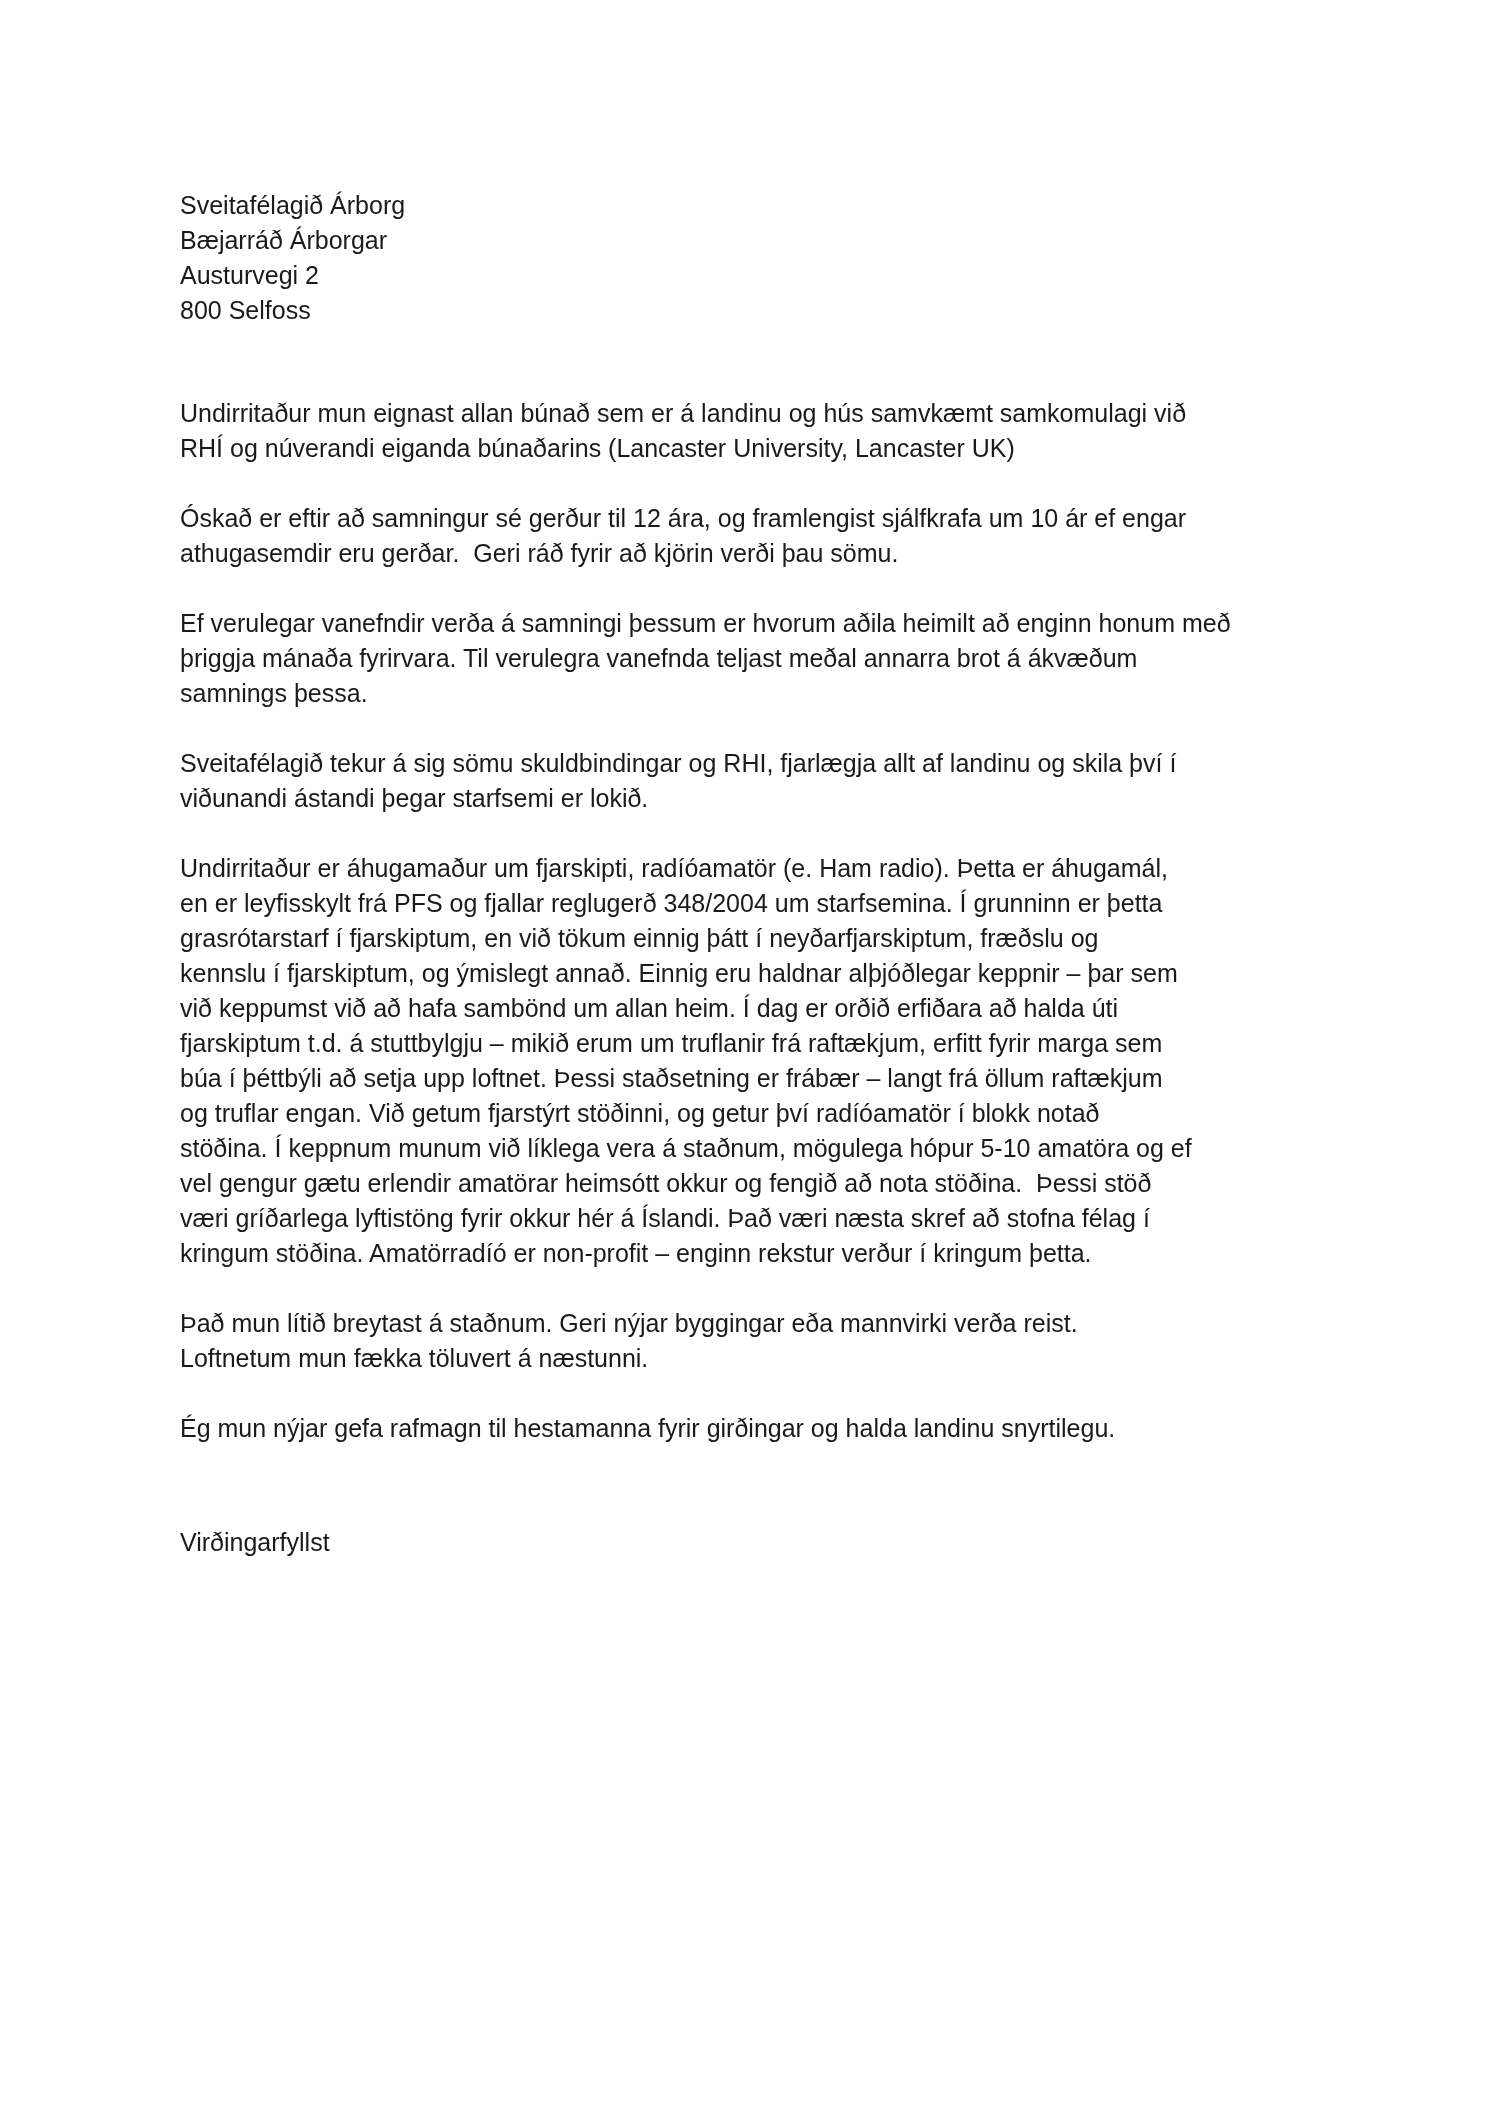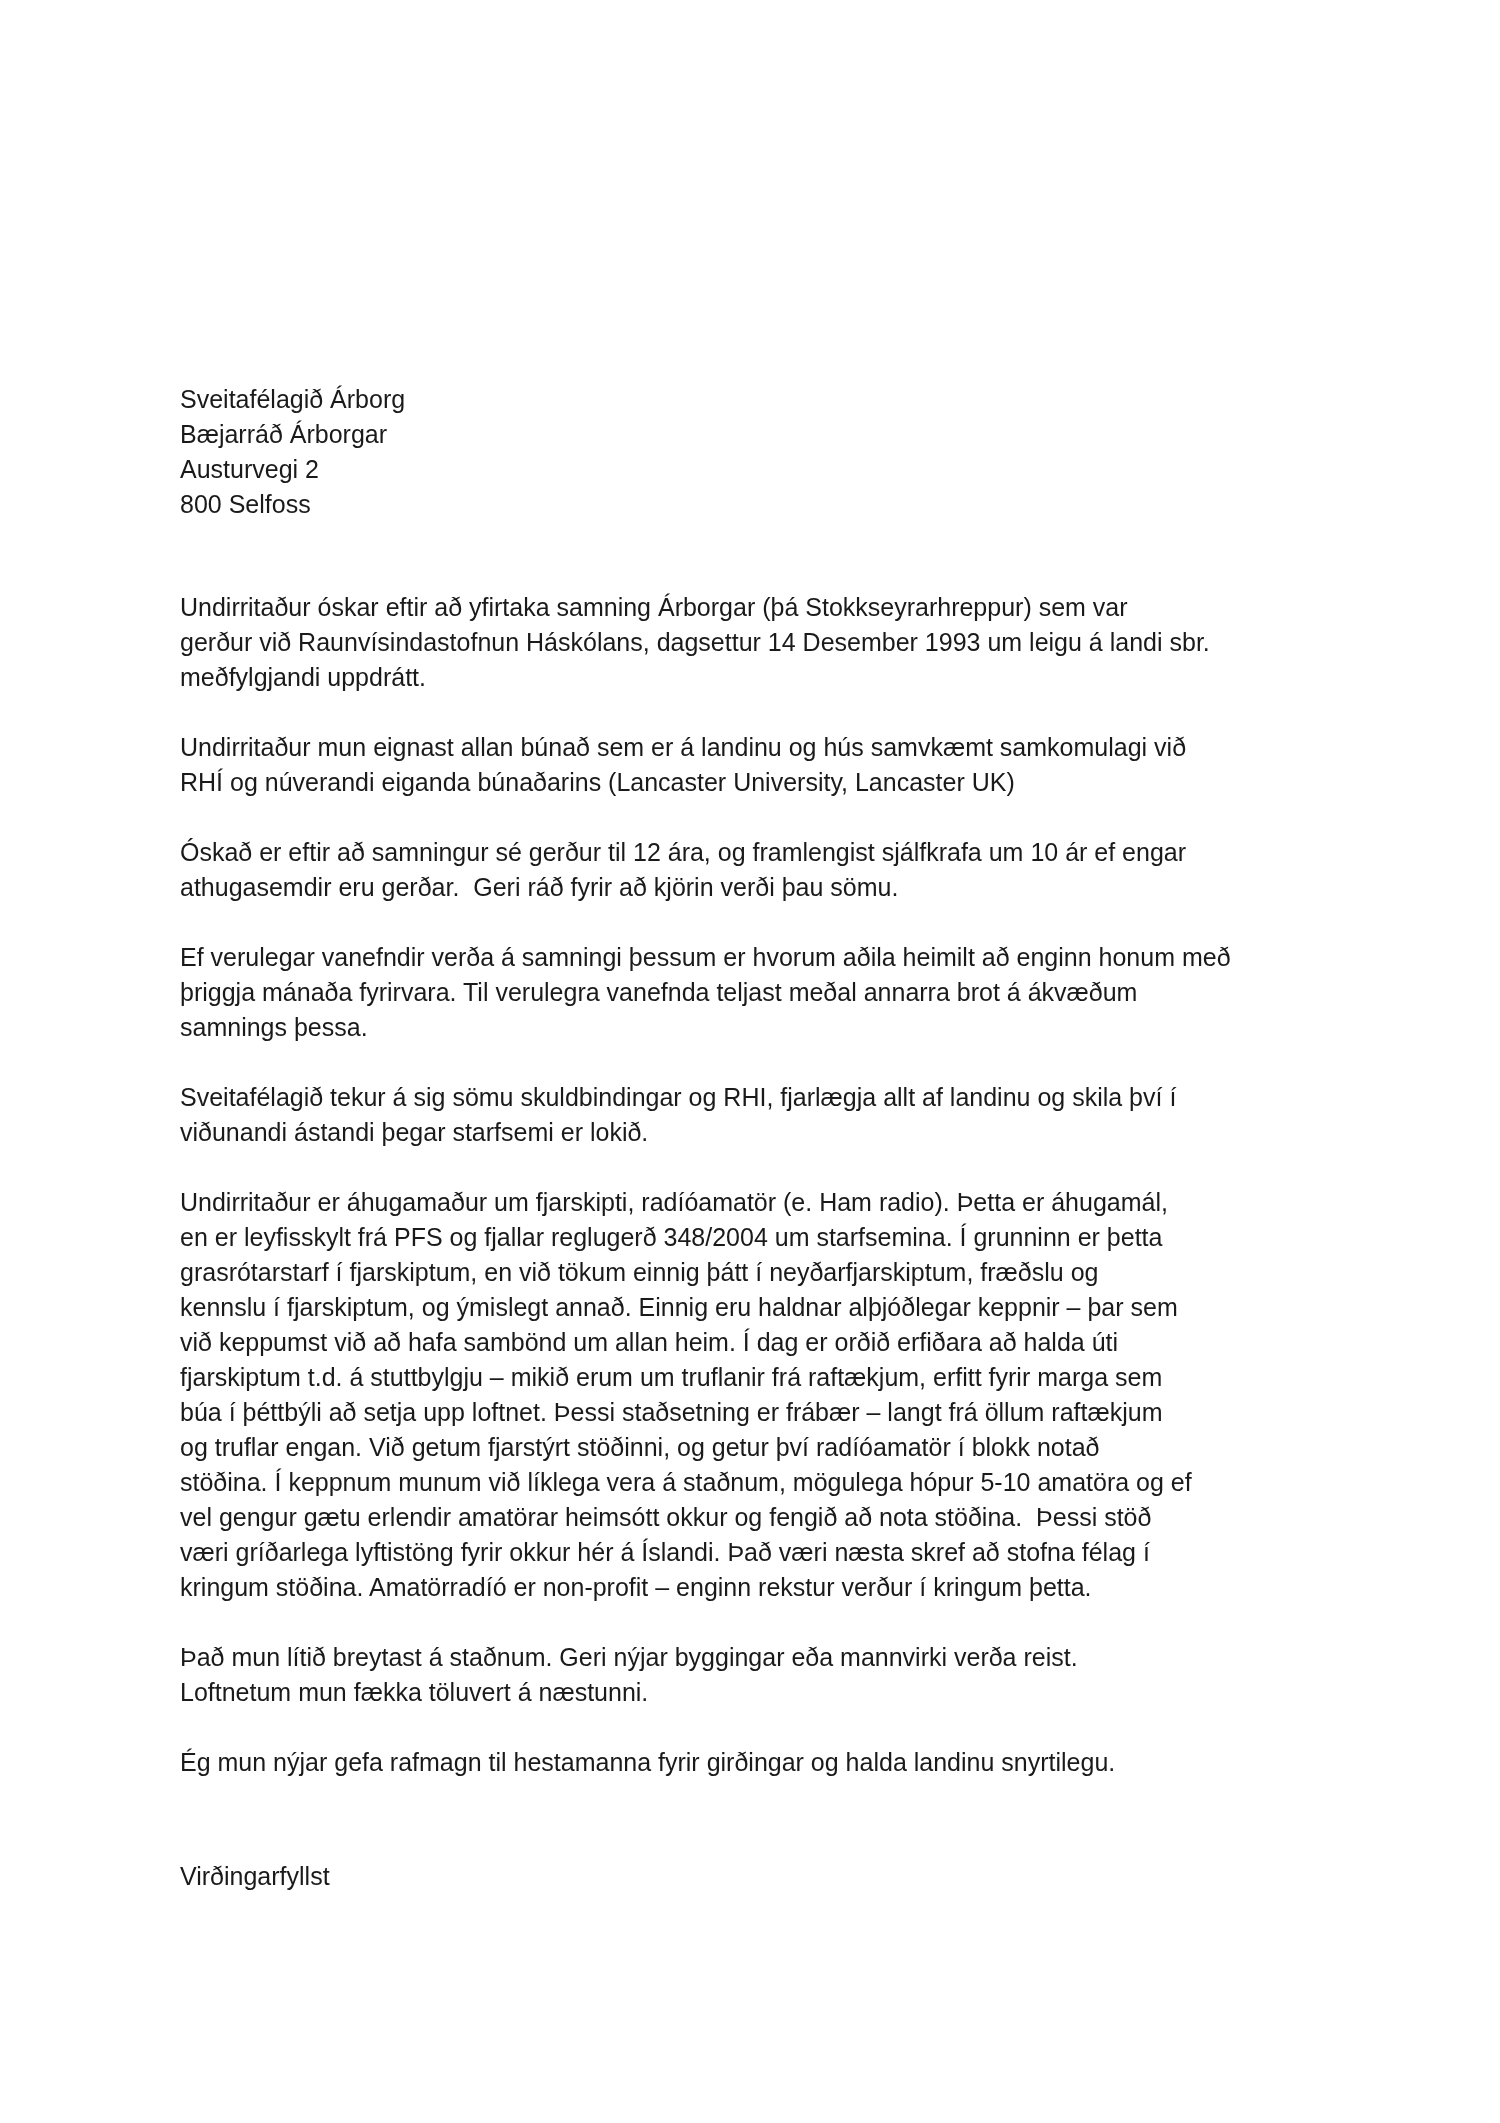--- a/index.html
+++ b/index.html
@@ -15,21 +15,20 @@
     background: #ffffff;
     overflow: hidden;
     display: flex;
     flex-direction: column;
     align-items: flex-start;
     padding: 188px 150px 0 180px;
     font-family: "Liberation Sans", "DejaVu Sans", sans-serif;
     font-size: 25px;
     line-height: 35px;
     color: #1a1a1a;
-    justify-content: center;
   }
   .block {
     white-space: pre;       
     margin: 0 0 35px 0;
   }
   .addr {
     margin-bottom: 68px;
   }
   .heading {
     margin-top: 70px;
@@ -42,23 +41,20 @@
 </head>
 <body>
 
 <div class="page">
 
   <div class="block addr">Sveitafélagið Árborg
 Bæjarráð Árborgar
 Austurvegi 2
 800 Selfoss</div>
 
-  <div class="block">Undirritaður óskar eftir að yfirtaka samning Árborgar (þá Stokkseyrarhreppur) sem var
-gerður við Raunvísindastofnun Háskólans, dagsettur 14 Desember 1993 um leigu á landi sbr.
-meðfylgjandi uppdrátt.</div>
 
   <div class="block">Undirritaður mun eignast allan búnað sem er á landinu og hús samvkæmt samkomulagi við
 RHÍ og núverandi eiganda búnaðarins (Lancaster University, Lancaster UK)</div>
 
   <div class="block">Óskað er eftir að samningur sé gerður til 12 ára, og framlengist sjálfkrafa um 10 ár ef engar
 athugasemdir eru gerðar.  Geri ráð fyrir að kjörin verði þau sömu.</div>
 
   <div class="block">Ef verulegar vanefndir verða á samningi þessum er hvorum aðila heimilt að enginn honum með
 þriggja mánaða fyrirvara. Til verulegra vanefnda teljast meðal annarra brot á ákvæðum
 samnings þessa.</div>

